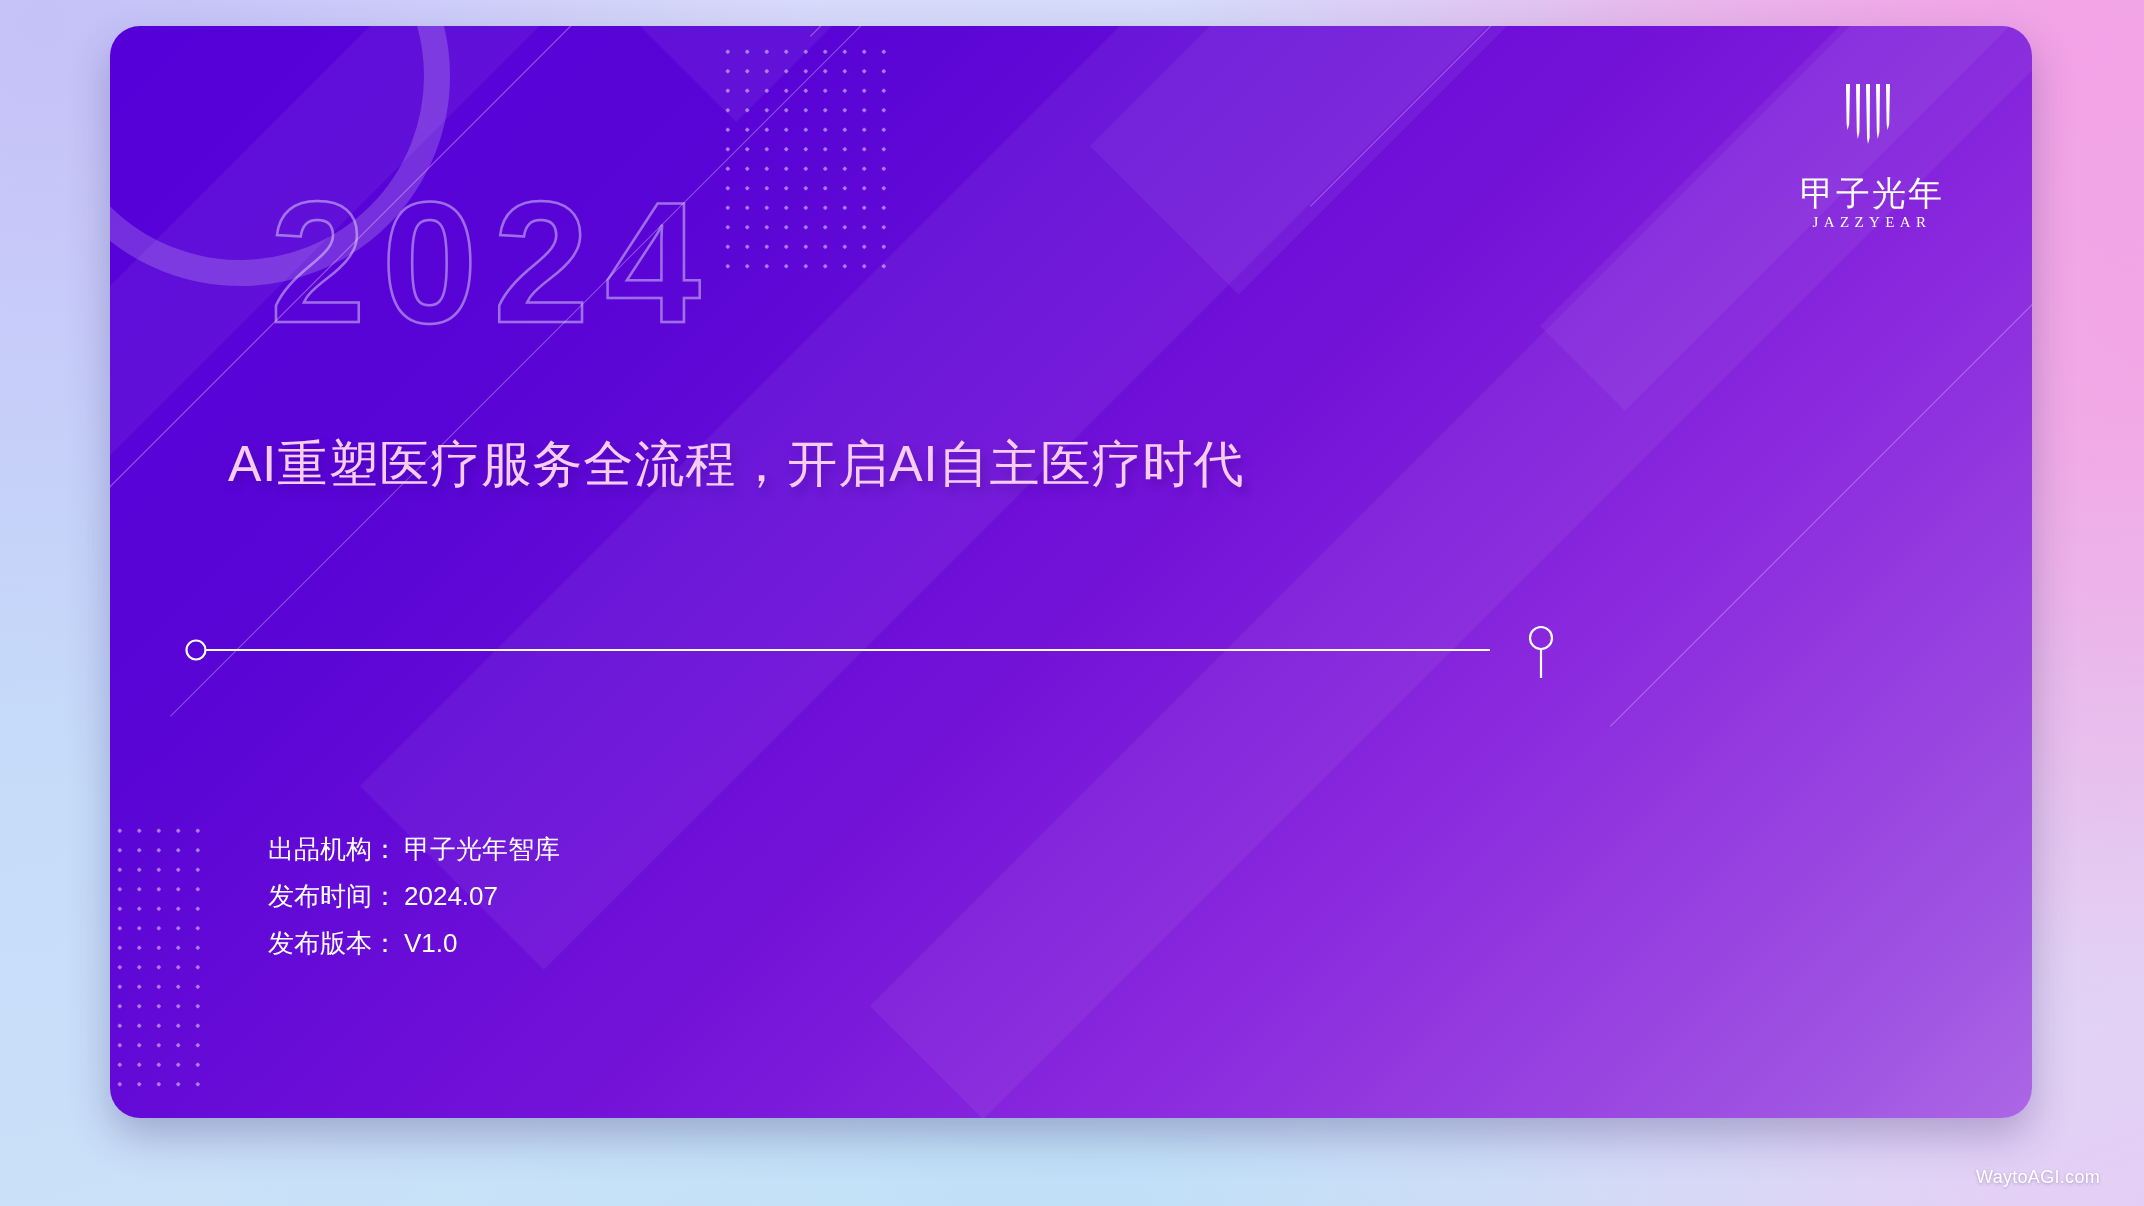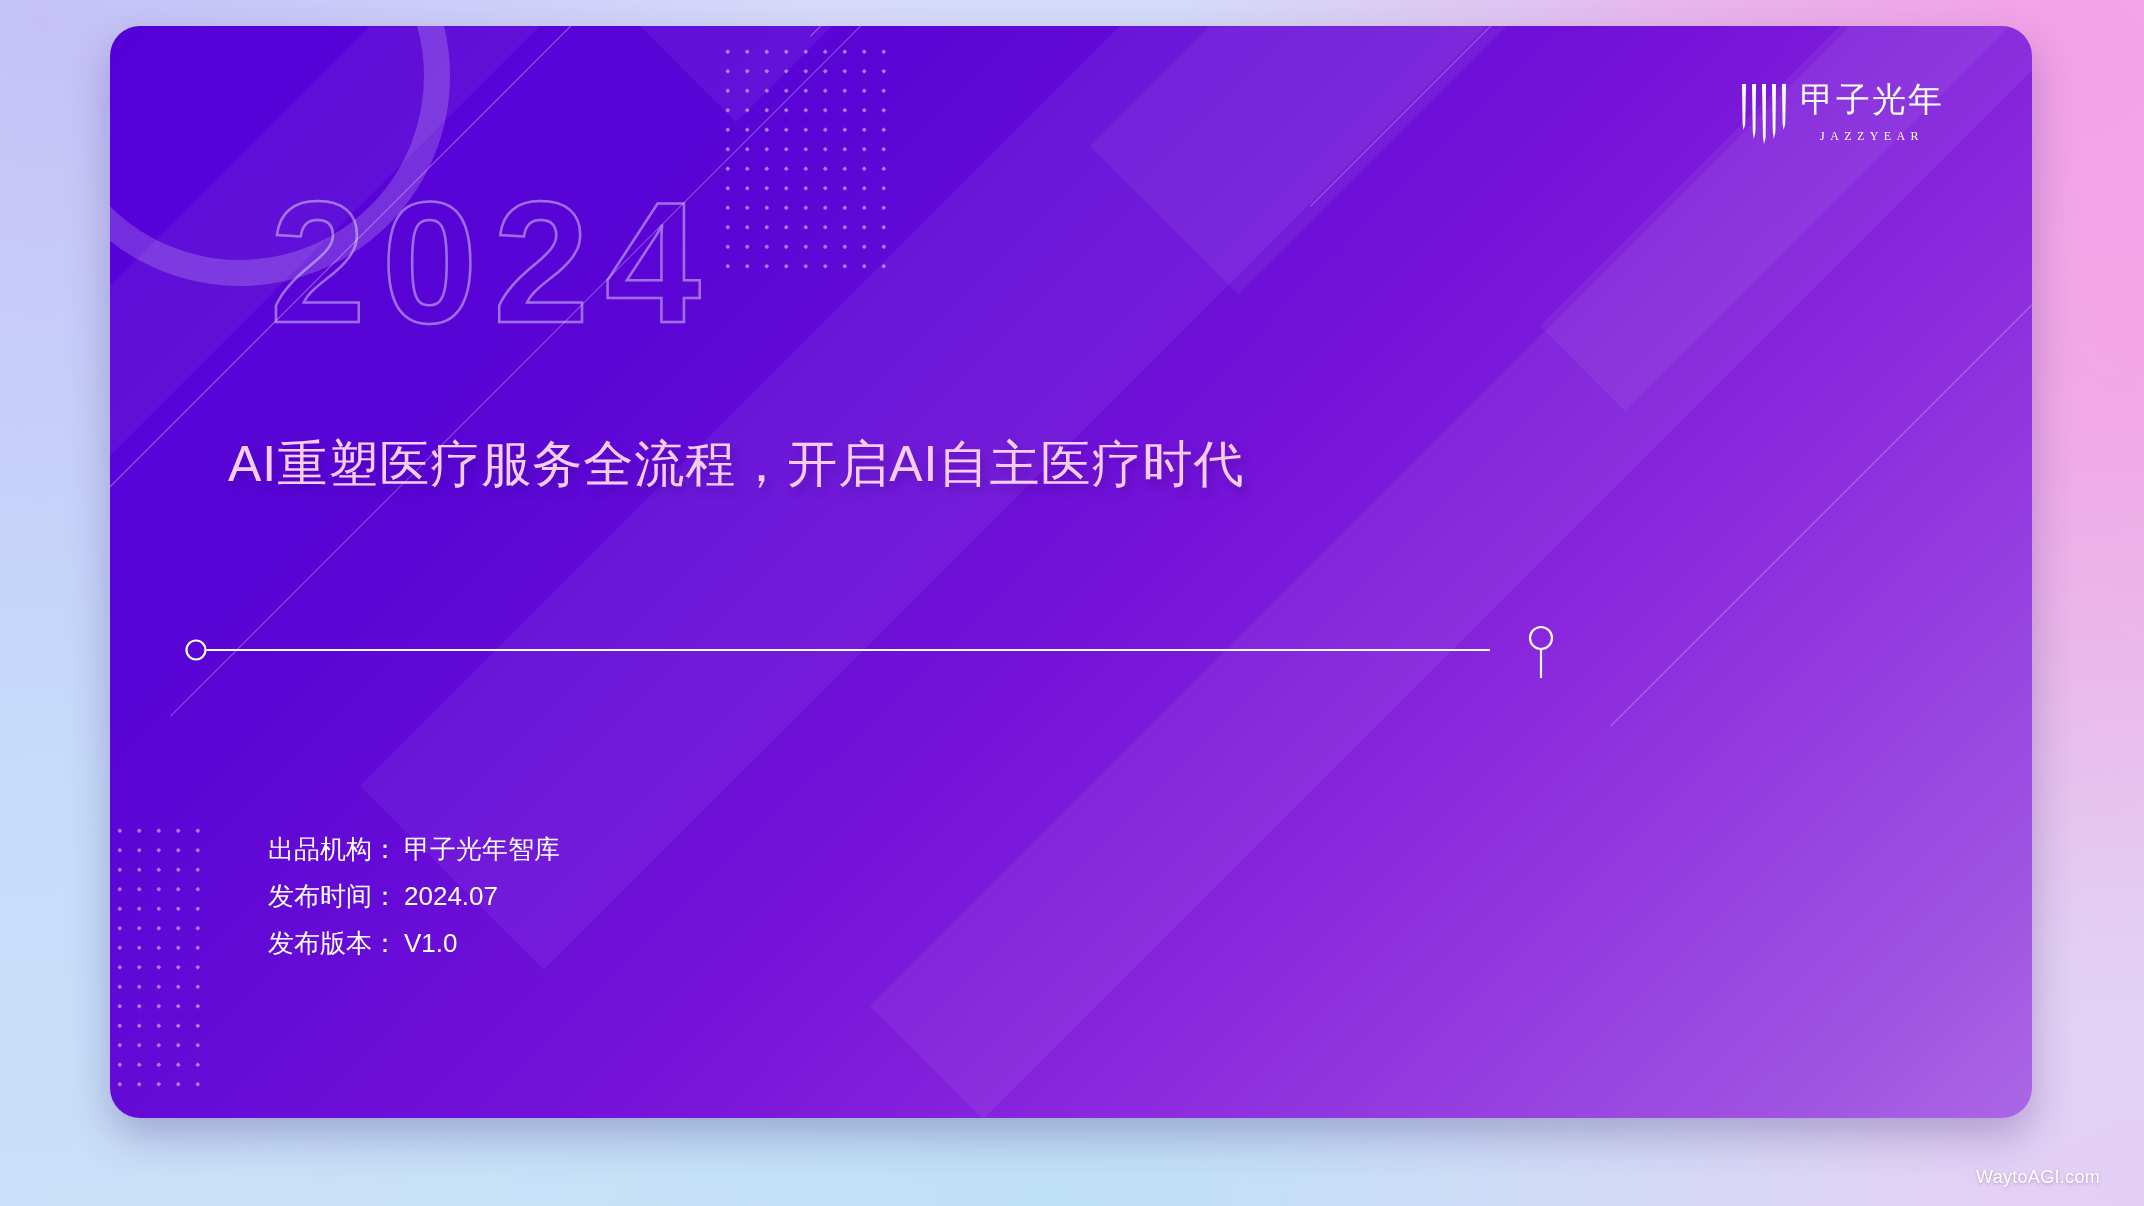--- a/index.html
+++ b/index.html
@@ -150,37 +150,38 @@
   #meta .label { }
   #meta .value { margin-left: 6px; }
 
   
   #logo {
     position: absolute;
     right: 88px;
     top: 56px;
     display: flex;
     align-items: center;
-    gap: 3px;
+    gap: 32px;
+    flex-direction: column;
   }
   #logo .mark { width: 58px; height: 62px; }
   #logo .wordwrap { display: flex; flex-direction: column; align-items: center; }
   #logo .cn {
     color: #ffffff;
     font-size: 34px;
     font-weight: 400;
     letter-spacing: 2px;
     line-height: 1.08;
     font-family: "Liberation Serif", "DejaVu Serif", serif;
   }
   #logo .en {
     color: #ffffff;
-    font-size: 12px;
+    font-size: 15px;
     letter-spacing: 5.4px;
-    margin-top: 10px;
+    margin-top: 1px;
     font-family: "Liberation Serif", "DejaVu Serif", serif;
   }
 
   
   #watermark {
     position: absolute;
     right: 44px;
     bottom: 18px;
     color: #ffffff;
     font-size: 18px;

